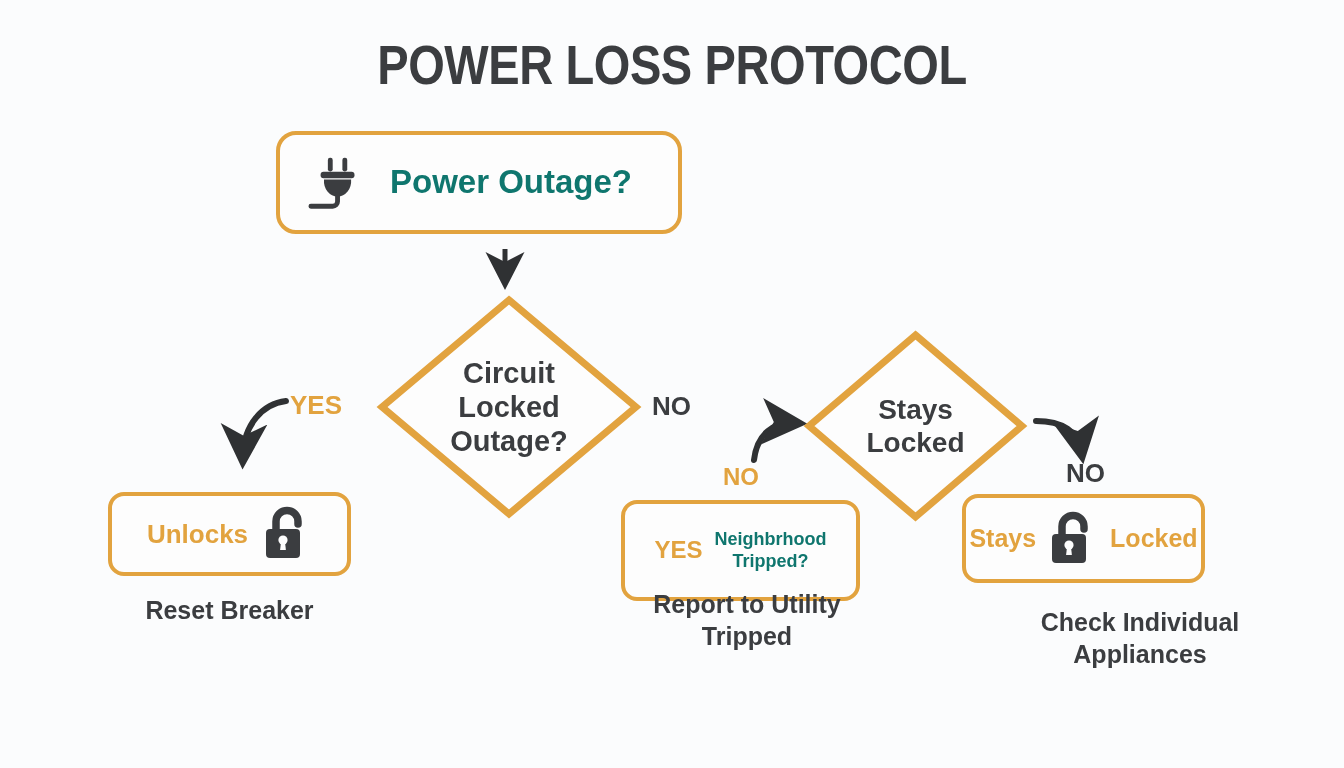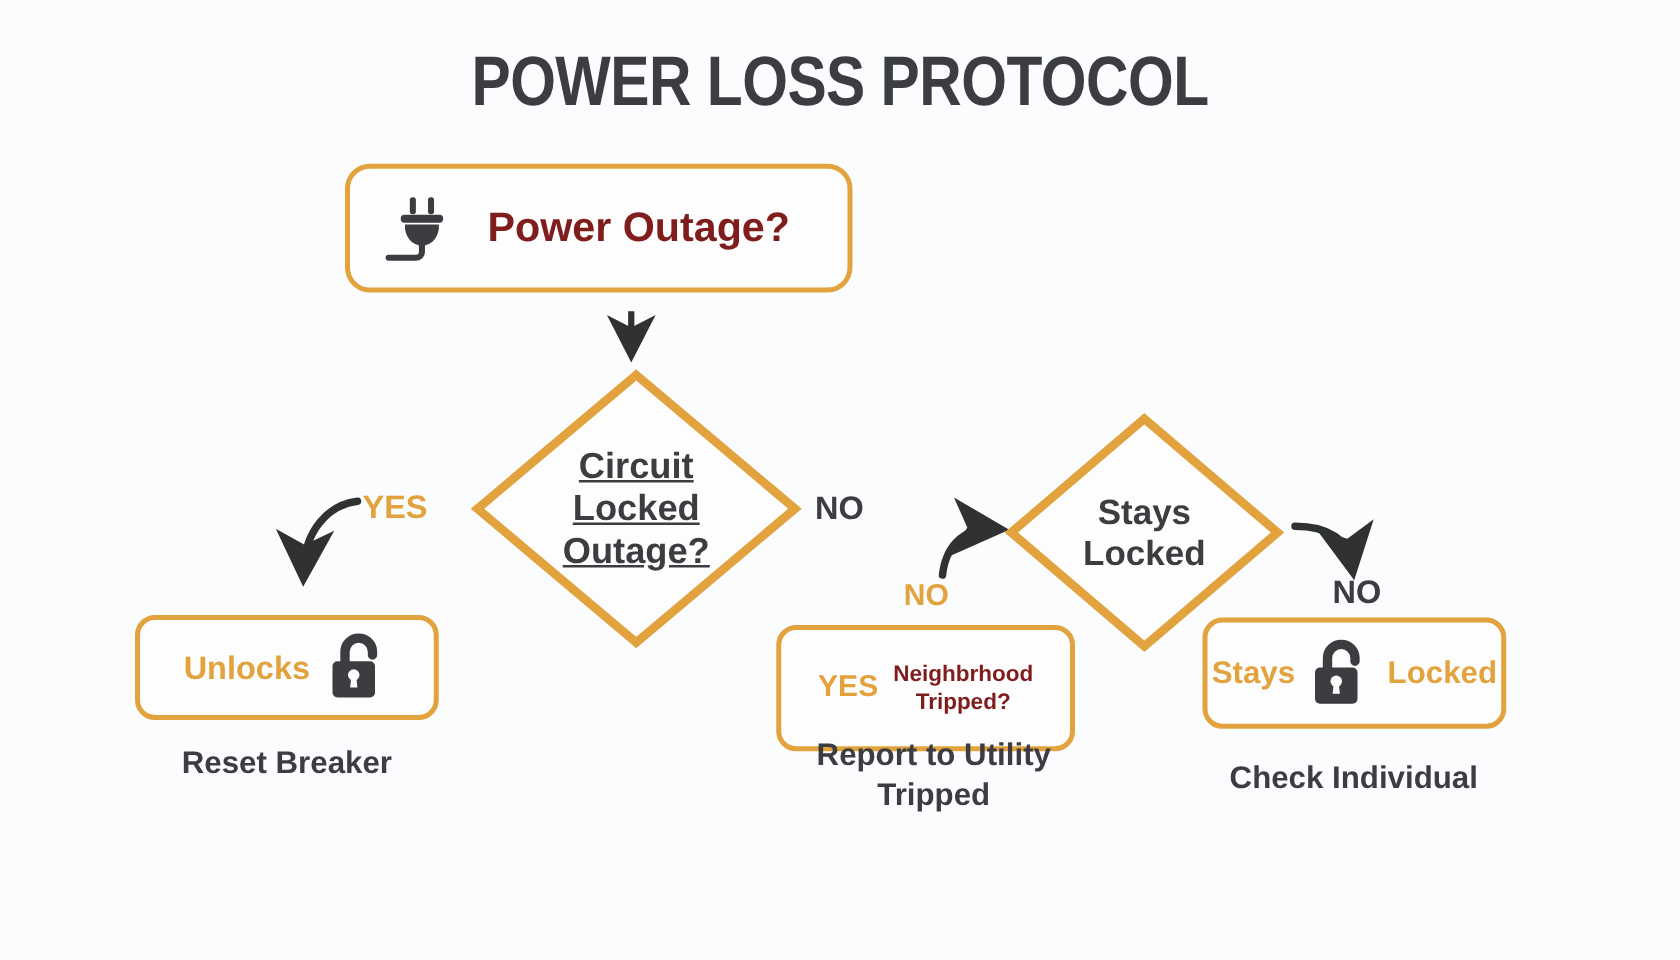--- a/index.html
+++ b/index.html
@@ -43,21 +43,21 @@
     box-sizing: border-box;
     border: 4px solid #e2a33f;
     border-radius: 16px;
     background: #fdfdfd;
     display: flex;
     align-items: center;
     justify-content: center;
   }
 
   .node-text {
-    color: #7f1d1d;
+    color: #0f766e;
     font-weight: bold;
     line-height: 1.18;
     text-align: center;
   }
   .tag-text {
     color: #e2a33f;
     font-weight: bold;
     line-height: 1.1;
   }
 
@@ -96,21 +96,21 @@
     color: #3b3d40;
     font-weight: bold;
     line-height: 1.18;
   }
   #decision-breaker {
     left: 378px;
     top: 296px;
     width: 262px;
     height: 222px;
   }
-  #decision-breaker .diamond-label { font-size: 29px; text-decoration: underline; }
+  #decision-breaker .diamond-label { font-size: 29px; }
   #decision-locked {
     left: 805px;
     top: 331px;
     width: 221px;
     height: 190px;
   }
   #decision-locked .diamond-label { font-size: 28px; }
 
   
   #outcome-reset {
@@ -146,21 +146,21 @@
   .caption {
     position: absolute;
     text-align: center;
     color: #3b3d40;
     font-size: 25px;
     font-weight: bold;
     line-height: 1.28;
   }
   #caption-reset { left: 108px; top: 594px; width: 243px; }
   #caption-report { left: 600px; top: 588px; width: 294px; }
-  #caption-appliances { left: 955px; top: 606px; width: 256px; }
+  #caption-appliances { left: 1012px; top: 606px; width: 256px; }
 
   
   .edge-label {
     position: absolute;
     font-weight: bold;
     white-space: nowrap;
   }
   .edge-label.dark { color: #3b3d40; }
   .edge-label.accent { color: #e2a33f; }
 
@@ -282,20 +282,21 @@
         <path d="M14,24 V15.5 A11,11 0 0 1 36,15.5 V18" fill="none" stroke="#3b3d40" stroke-width="7.5" stroke-linecap="round"></path>
         <rect x="4" y="23" width="34" height="29" rx="4" fill="#3b3d40"></rect>
         <circle cx="21" cy="34" r="4.6" fill="#fdfdfd"></circle>
         <path d="M19.2,34 H22.8 L23.9,44 H18.1 Z" fill="#fdfdfd"></path>
       </svg>
     </span>
     <span class="tag-text">Locked</span>
   </div>
   <div class="caption" id="caption-appliances">
     <div>Check Individual</div>
+    <div>Appliances</div>
   </div>
 
   <div class="edge-label accent" id="label-yes-breaker">YES</div>
   <div class="edge-label dark" id="label-no-breaker">NO</div>
   <div class="edge-label accent" id="label-no-neighborhood">NO</div>
   <div class="edge-label dark" id="label-no-locked">NO</div>
 
 </div>
 
 </body></html>

